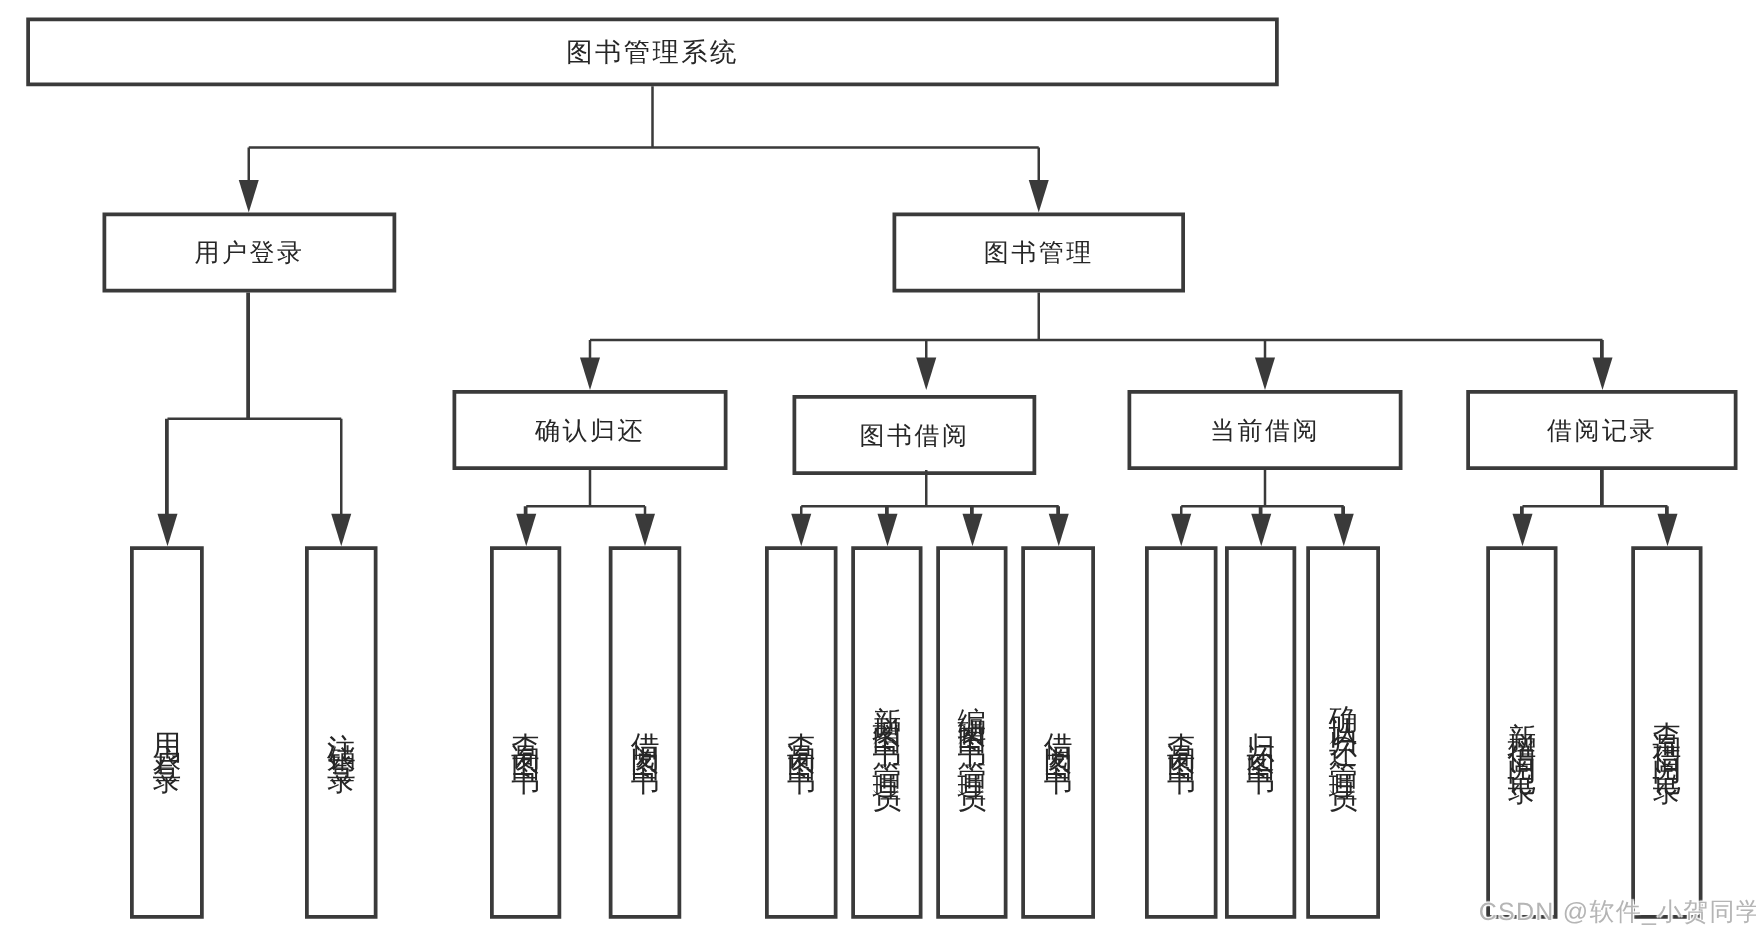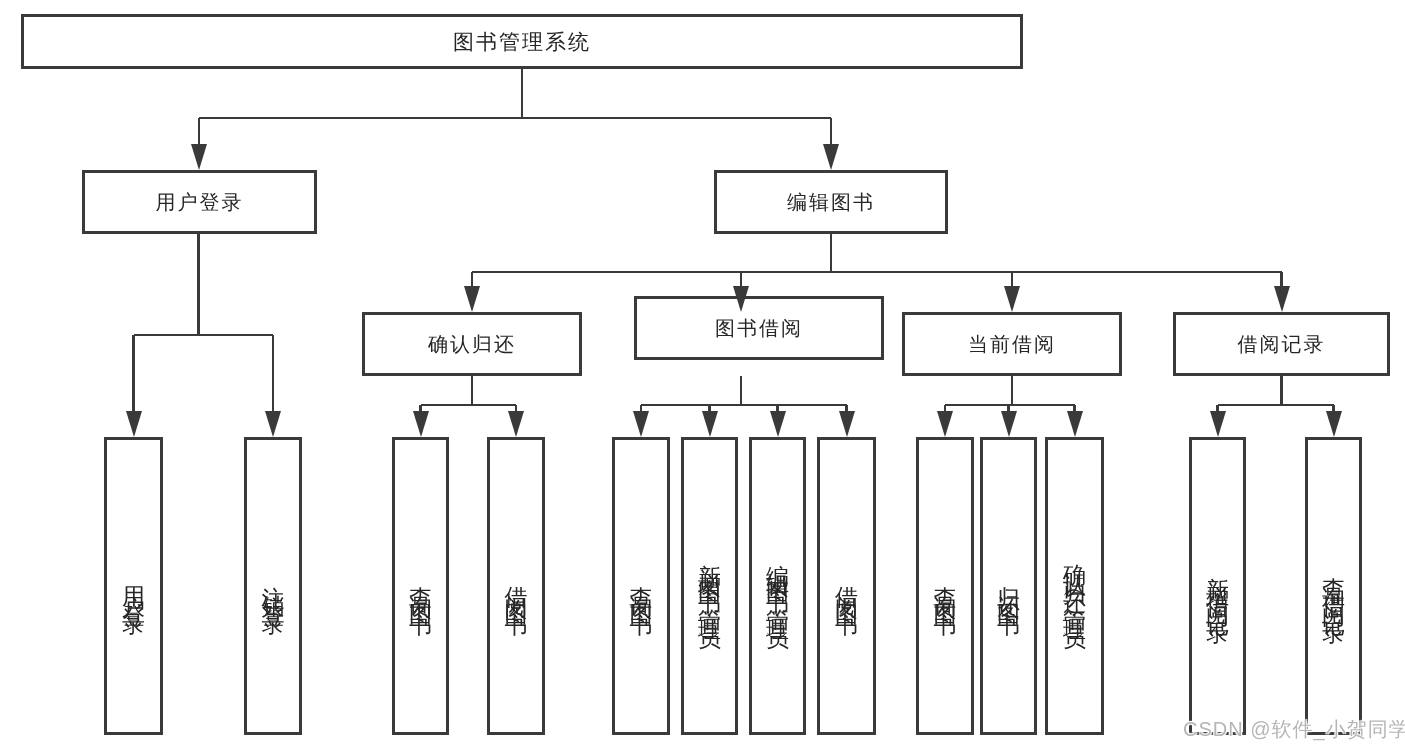--- a/index.html
+++ b/index.html
@@ -64,27 +64,27 @@
 <div class="canvas">
 
   <div class="node h-node root-node" style="left:21px;top:14px;width:1002px;height:55px;">
     <span>图书管理系统</span>
   </div>
 
   <div class="node h-node" style="left:82px;top:170px;width:235px;height:64px;">
     <span>用户登录</span>
   </div>
   <div class="node h-node" style="left:714px;top:170px;width:234px;height:64px;">
-    <span>编辑图书</span>
+    <span>图书管理</span>
   </div>
 
   <div class="node h-node" style="left:362px;top:312px;width:220px;height:64px;">
     <span>确认归还</span>
   </div>
-  <div class="node h-node" style="left:634px;top:296px;width:250px;height:64px;">
+  <div class="node h-node" style="left:634px;top:316px;width:195px;height:64px;">
     <span>图书借阅</span>
   </div>
   <div class="node h-node" style="left:902px;top:312px;width:220px;height:64px;align-items:center;">
     <span>当前借阅</span>
   </div>
   <div class="node h-node" style="left:1173px;top:312px;width:217px;height:64px;">
     <span>借阅记录</span>
   </div>
 
   <div class="node leaf" style="left:104px;top:437px;width:59px;height:298px;">

